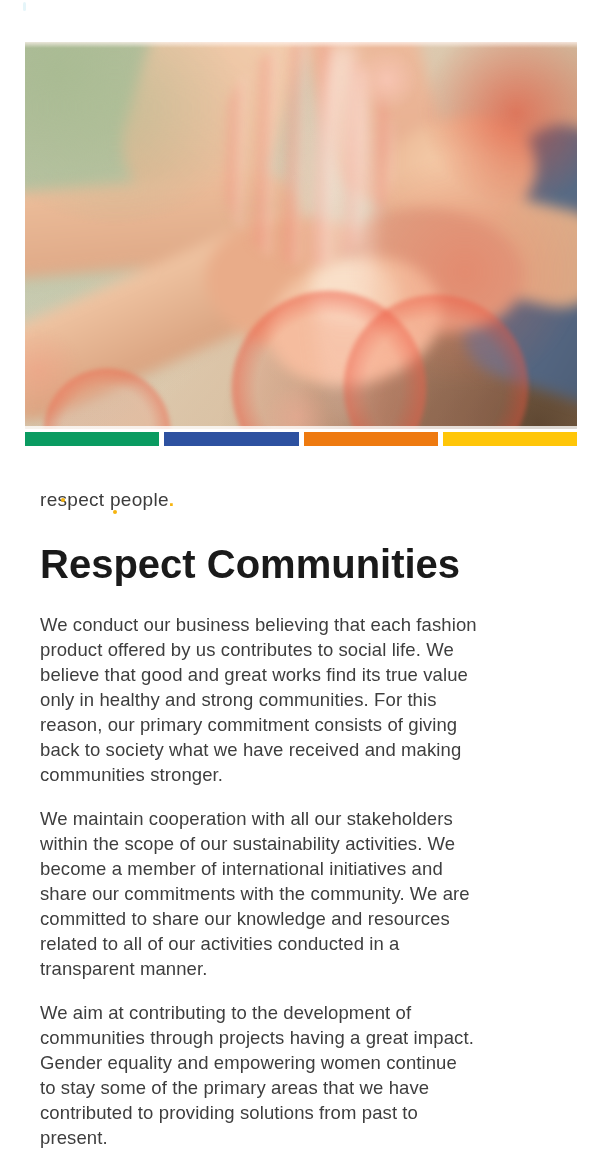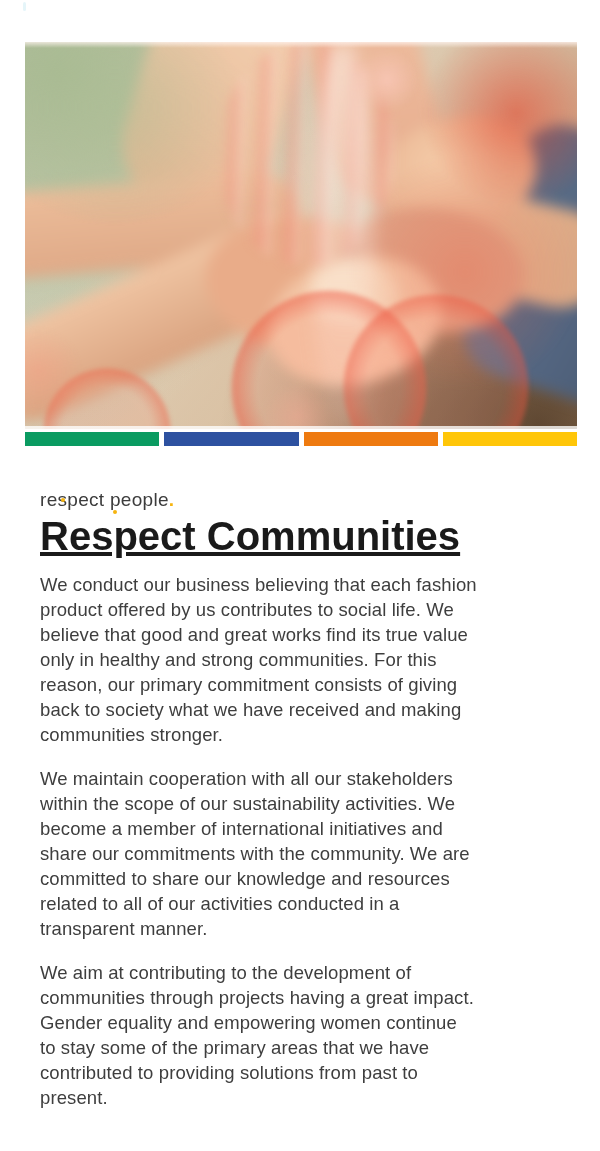--- a/index.html
+++ b/index.html
@@ -148,36 +148,36 @@
   .logo-period { color: var(--accent, #f6b40f); font-weight: 700; }
   .logo .dot {
     position: absolute;
     width: 4px; height: 4px; border-radius: 50%;
     background: var(--accent, #f6b40f);
   }
   .dot-s { left: 21px; top: 10px; }
   .dot-p { left: 73px; bottom: -2px; }
 
   h1 {
+    margin-top: 28px;
     font-size: 40px;
     line-height: 48px;
     font-weight: 700;
     color: #1a1a1a;
     letter-spacing: 0;
-    text-decoration: underline;
   }
   .content p {
     margin: 19px 0 0 0;
     font-size: 18.5px;
     line-height: 25px;
     letter-spacing: 0.1px;
     white-space: pre-line;
     color: #3e3e3e;
   }
-  .content p.first { margin-top: 12px; }
+  .content p.first { margin-top: 24px; }
 </style>
 </head>
 <body>
 
 <div class="page">
 
   <div class="artifact"></div>
 
   <figure class="hero">
     <div class="ph-soft">

